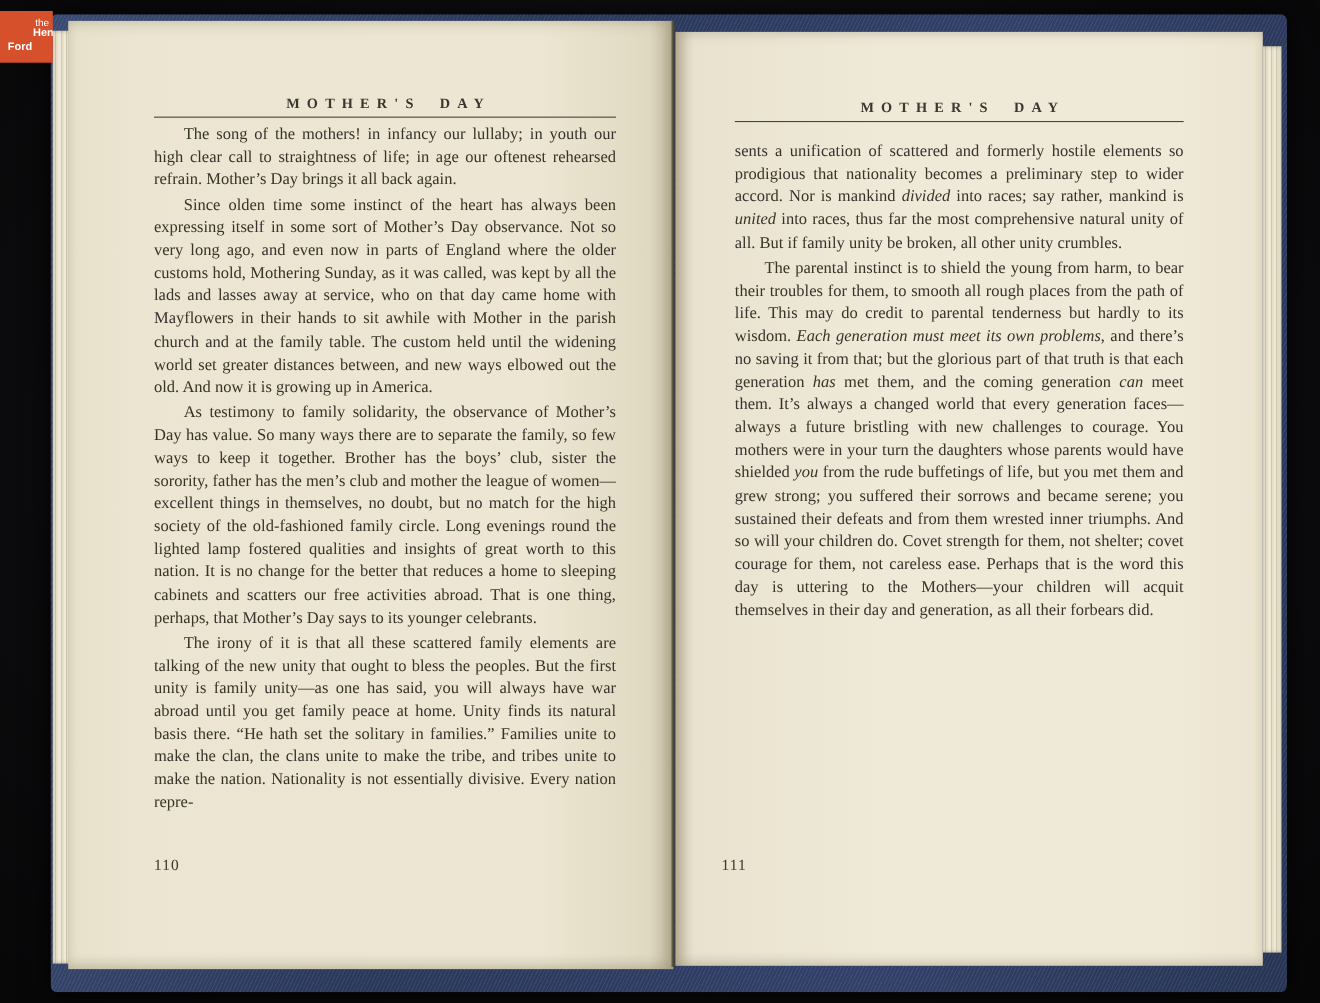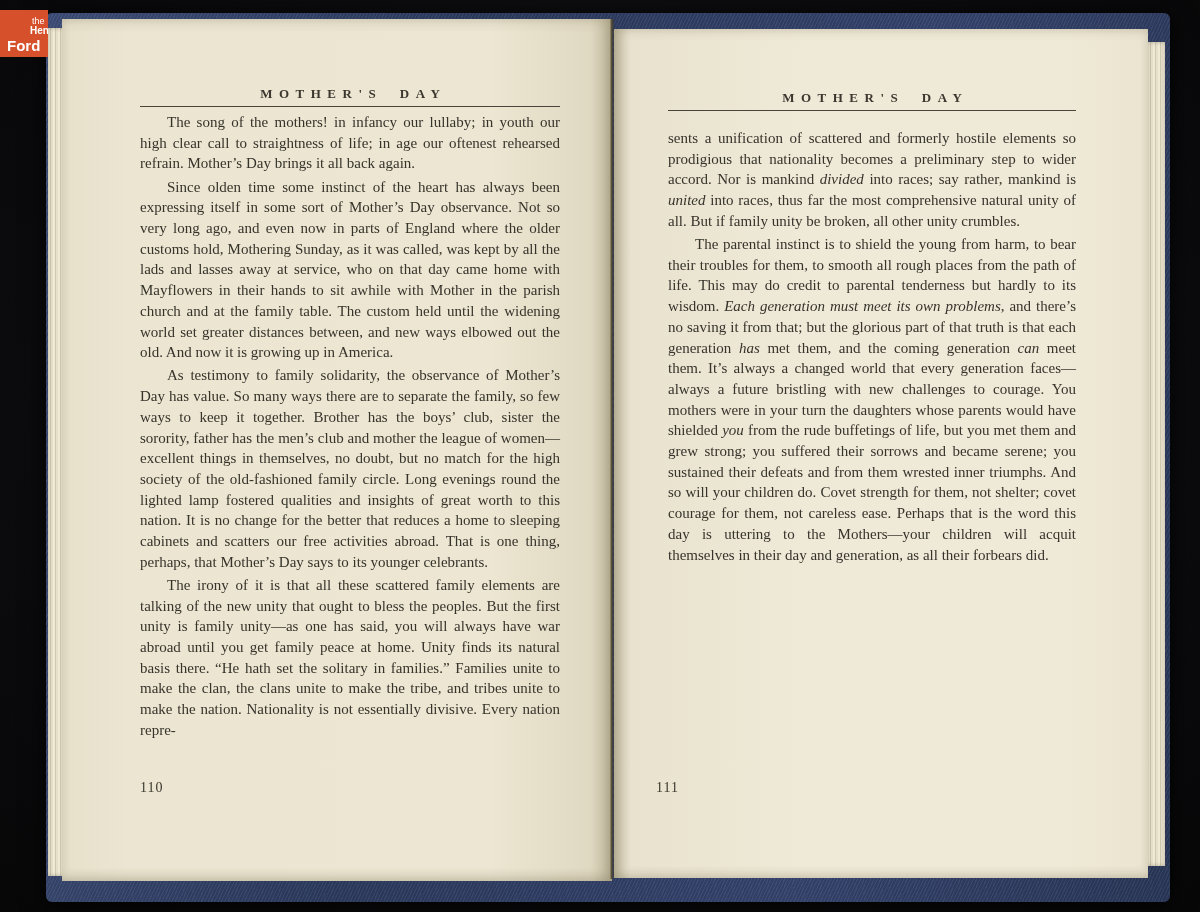--- a/index.html
+++ b/index.html
@@ -61,21 +61,21 @@
   .folio-left{left:140px;}
   .folio-right{left:656px;width:408px;}
   
   .logo{
     position:absolute;left:0;top:10px;width:48px;height:47px;
     background:#d7502c;color:#fff;font-family:"Liberation Sans",sans-serif;
     line-height:1;overflow:hidden;
   }
   .logo .the{position:absolute;left:5px;top:7px;font-size:9px;font-weight:normal;padding-left:27px;}
   .logo .henry{position:absolute;left:13px;top:16px;font-size:10px;font-weight:bold;padding-left:17px;}
-  .logo .ford{position:absolute;left:7px;top:28px;font-size:15px;font-weight:bold;}
+  .logo .ford{position:absolute;left:7px;top:28px;font-size:10px;font-weight:bold;}
 </style>
 </head>
 <body>
 
 <div class="cover"></div>
 
 <div class="edge-stack edge-left"></div>
 <div class="edge-stack edge-right"></div>
 
 <div class="page page-left"></div>

